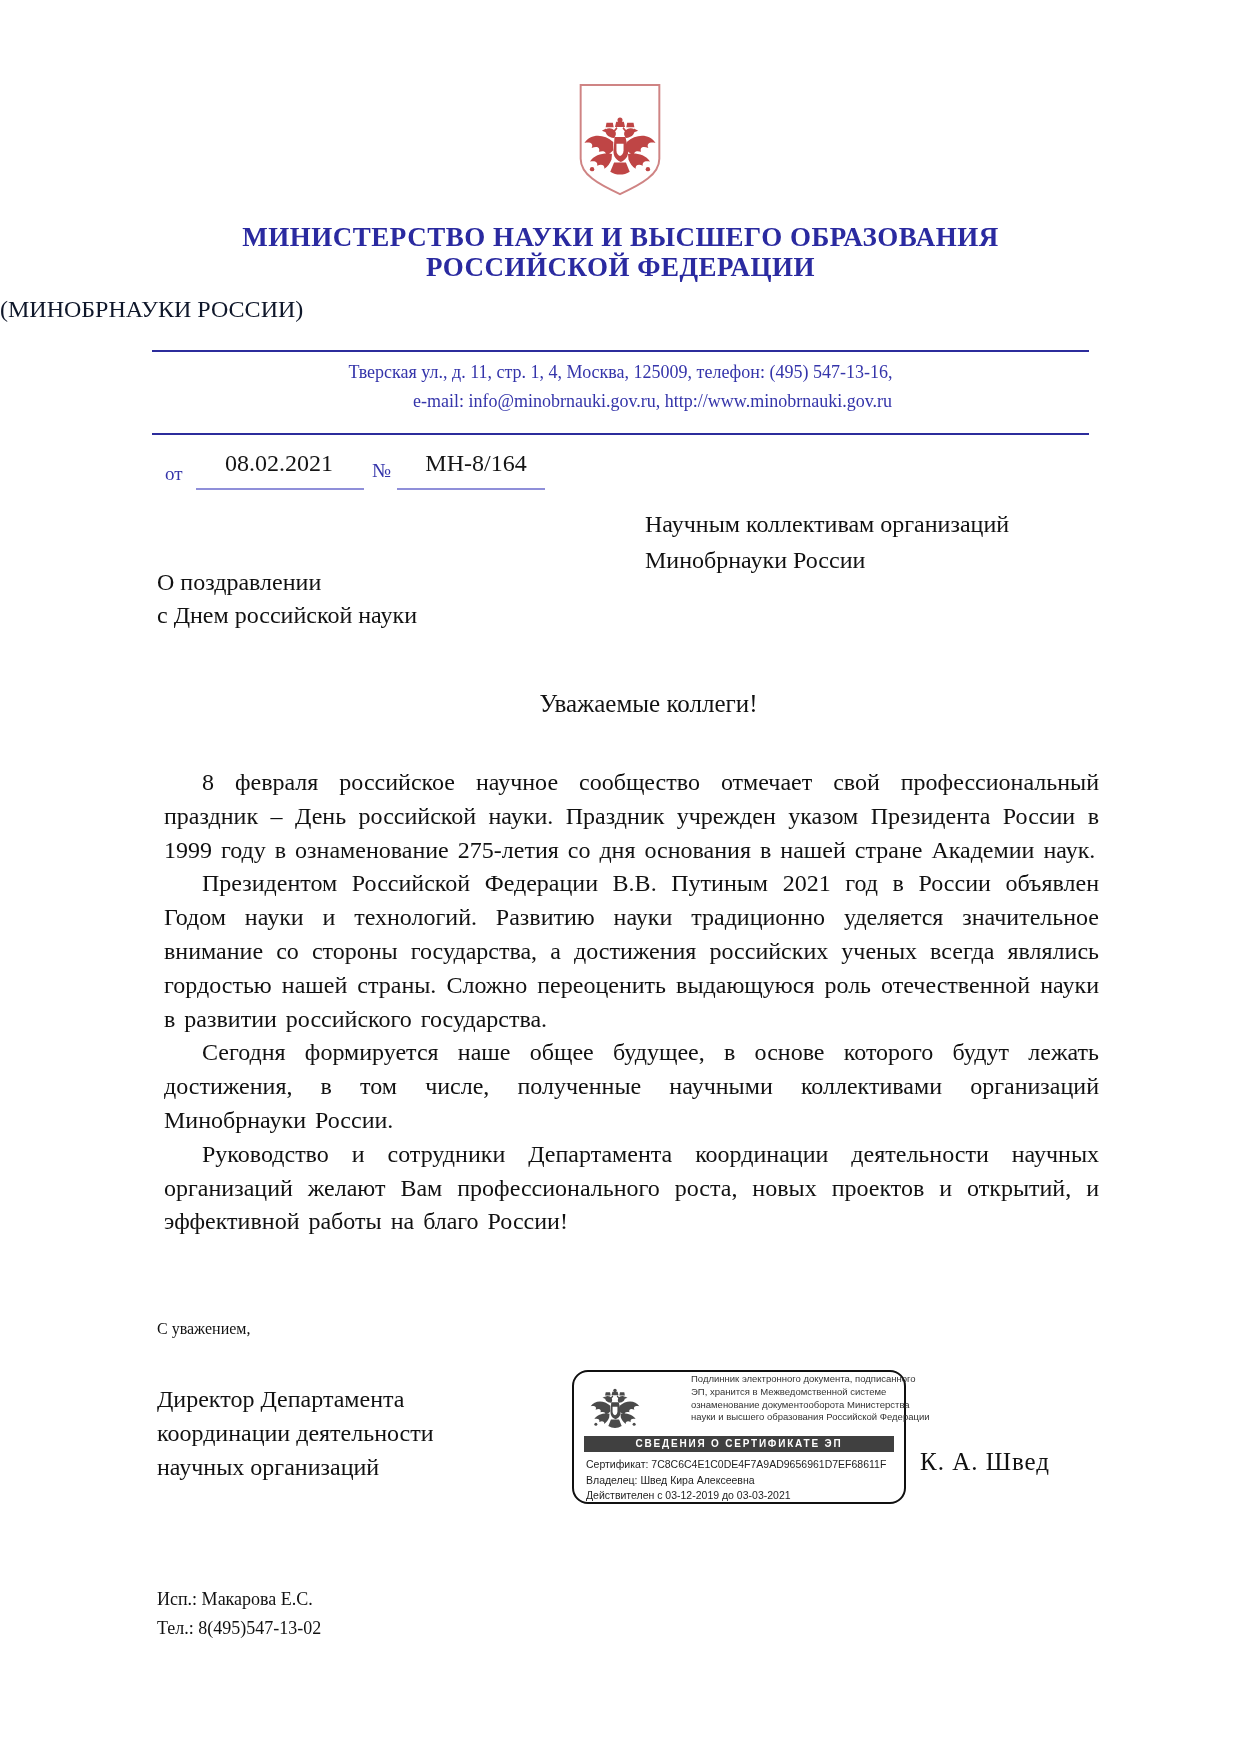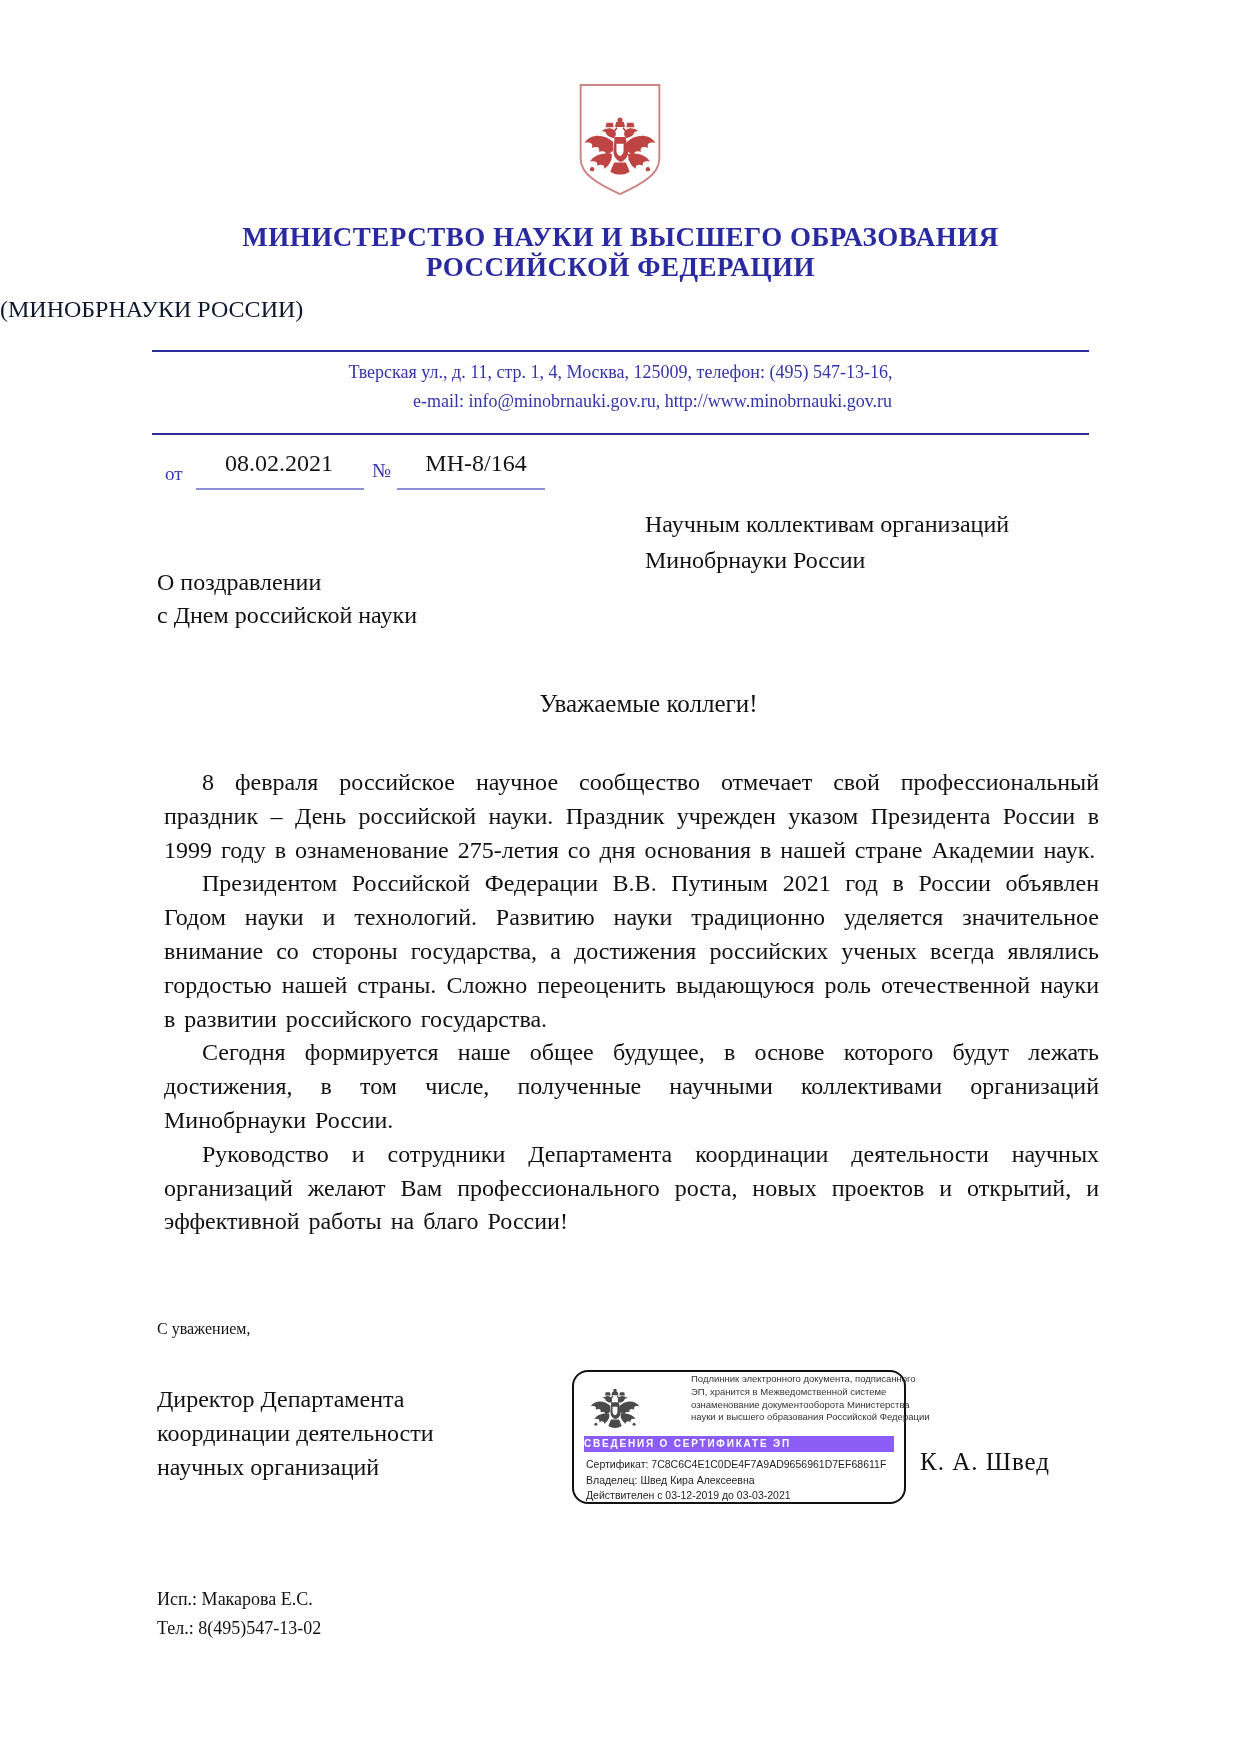--- a/index.html
+++ b/index.html
@@ -42,22 +42,22 @@
   .closing{position:absolute;left:157px;top:1320px;font-size:16px;}
   
   .sig-position{position:absolute;left:157px;top:1382px;font-size:24px;line-height:34px;}
   .sig-name{position:absolute;left:920px;top:1448px;font-size:25px;letter-spacing:1px;}
   .stamp{position:absolute;left:572px;top:1370px;width:334px;height:134px;
     border:2.5px solid #101010;border-radius:16px;background:#fff;box-sizing:border-box;
     font-family:"Liberation Sans","DejaVu Sans",sans-serif;}
   .stamp-eagle{position:absolute;left:12px;top:10px;width:58px;height:52px;color:#4a4a4a;}
   .stamp-info{position:absolute;left:76px;top:1px;width:248px;
     font-size:9.5px;line-height:12.8px;color:#333;margin-left:41px;}
-  .stamp-bar{position:absolute;left:10px;right:10px;top:64px;height:16px;background:#8b5cf6;
-    color:#fff;font-size:10px;font-weight:bold;line-height:16px;letter-spacing:1.8px;}
+  .stamp-bar{position:absolute;left:10px;right:10px;top:64px;height:16px;background:#404040;
+    color:#fff;font-size:10px;font-weight:bold;text-align:center;line-height:16px;letter-spacing:1.8px;}
   .stamp-lines{position:absolute;left:12px;top:85px;width:308px;
     font-size:10.5px;line-height:15.5px;color:#1d1d1d;white-space:nowrap;overflow:hidden;}
   
   .footer{position:absolute;left:157px;top:1585px;font-size:18px;line-height:29px;}
   .defs-hidden{position:absolute;width:0;height:0;overflow:hidden;}
 </style>
 </head>
 <body>
 
 <svg class="defs-hidden" aria-hidden="true">

